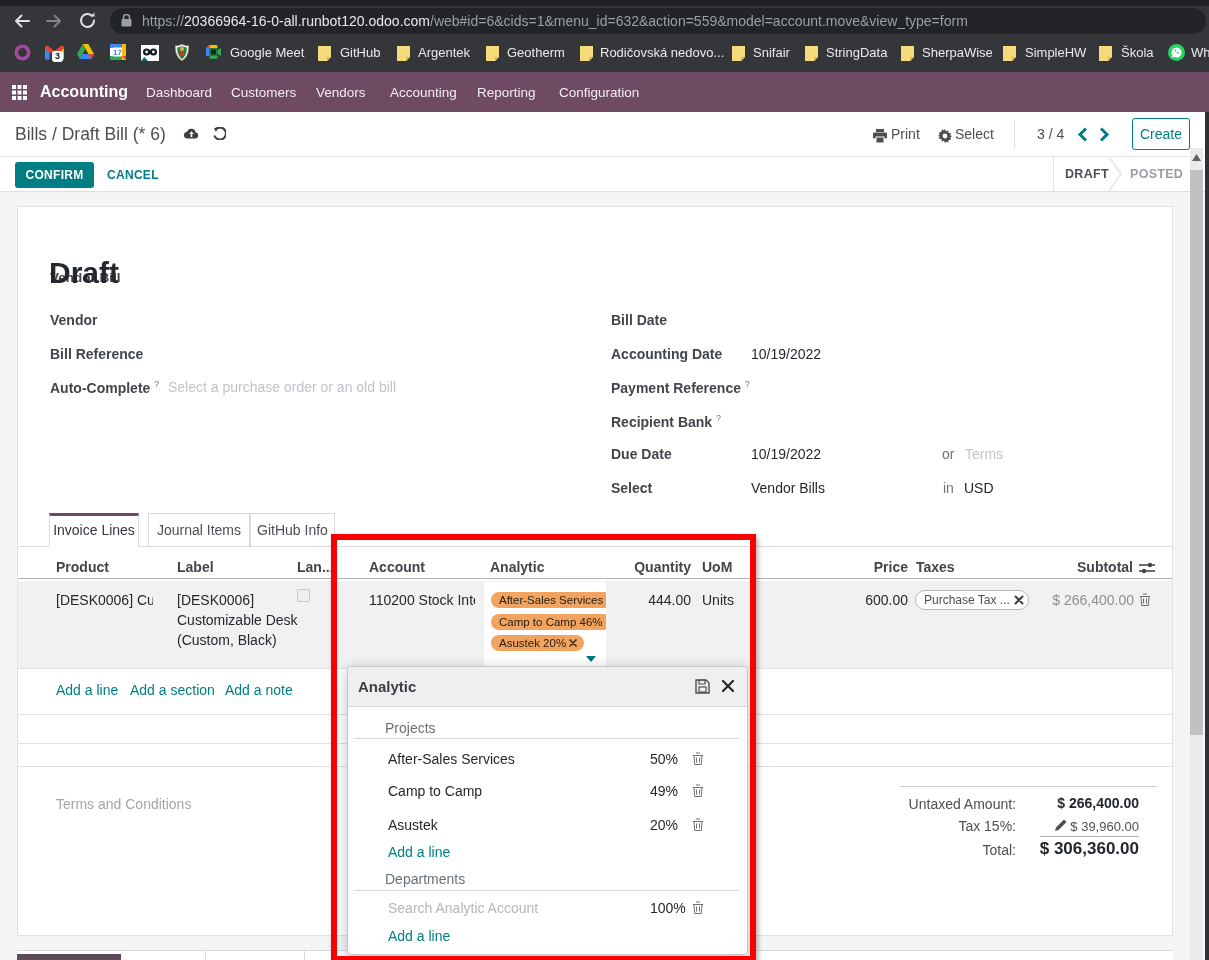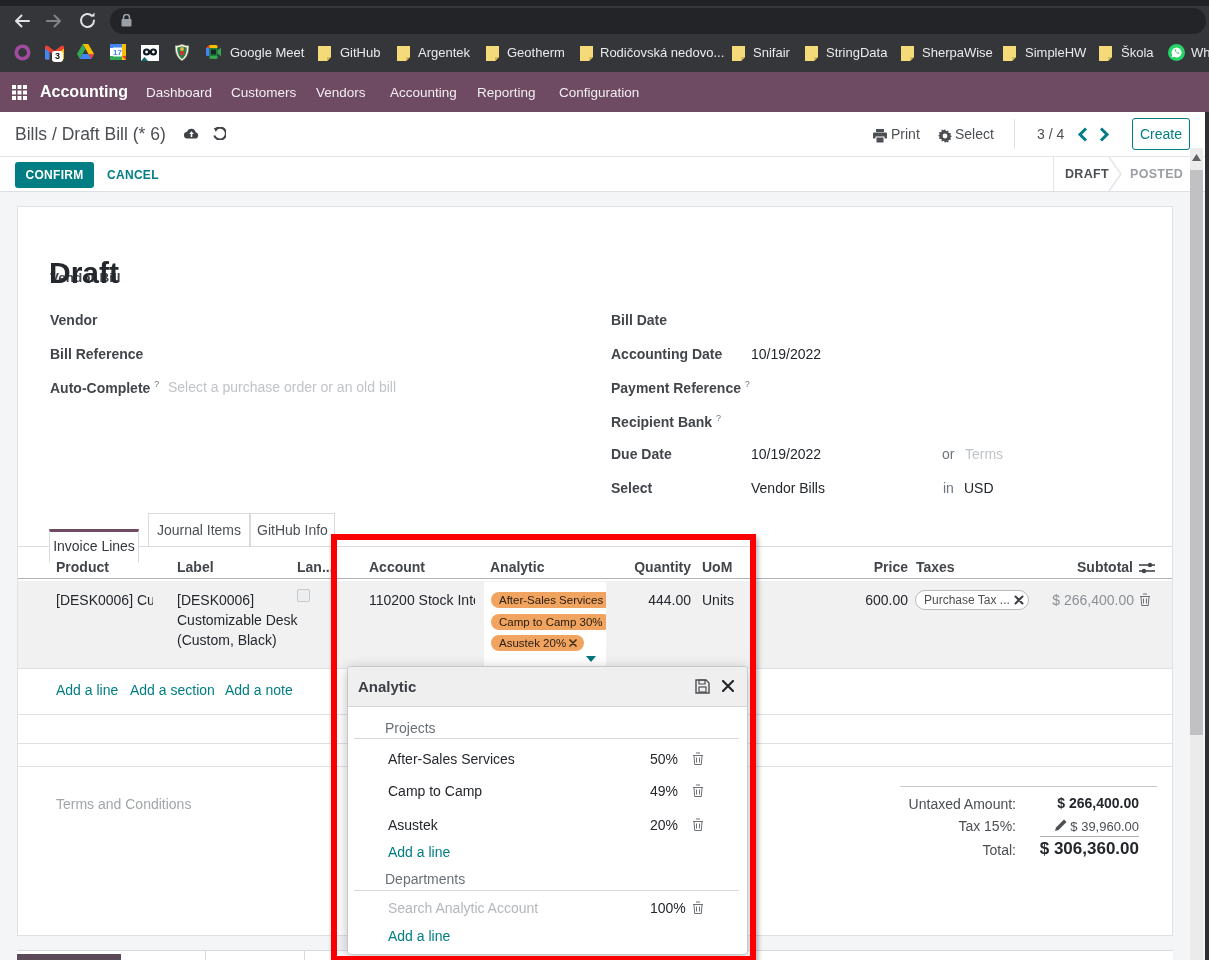--- a/index.html
+++ b/index.html
@@ -75,20 +75,21 @@
 
   <svg class="abs" style="left:78px;top:11px" width="19" height="19" viewBox="0 0 19 19">
       <path d="M16 9.5a6.5 6.5 0 1 1-2-4.7" stroke="#dee1e5" stroke-width="2" fill="none" stroke-linecap="round"></path>
       <path d="M16.5 1.5v4h-4z" fill="#dee1e5"></path>
     </svg>
 
   <svg class="abs" style="left:121px;top:14px" width="11" height="13" viewBox="0 0 11 13">
       <rect x="0.5" y="5" width="10" height="7.5" rx="1" fill="#9aa0a6"></rect>
       <path d="M2.5 5V3.5a3 3 0 0 1 6 0V5" stroke="#9aa0a6" stroke-width="1.6" fill="none"></path>
     </svg>
+  <div id="urltext">https://<b>20366964-16-0-all.runbot120.odoo.com</b>/web#id=6&amp;cids=1&amp;menu_id=632&amp;action=559&amp;model=account.move&amp;view_type=form</div>
 
   <svg class="abs" style="left:14px;top:44px" width="17" height="17" viewBox="0 0 17 17">
       <circle cx="8.5" cy="8.5" r="6.2" stroke="#a04b9e" stroke-width="3.6" fill="none"></circle>
     </svg>
 
   <svg class="abs" style="left:45px;top:45px" width="19" height="15" viewBox="0 0 19 15">
       <path d="M0 2.5A1.8 1.8 0 0 1 3 1l6.5 5L16 1a1.8 1.8 0 0 1 3 1.5V13a1.5 1.5 0 0 1-1.5 1.5h-2.8V6.8L9.5 10.6 4.3 6.8v7.7H1.5A1.5 1.5 0 0 1 0 13z" fill="#ea4335"></path>
       <path d="M0 2.5V13a1.5 1.5 0 0 0 1.5 1.5h2.8V6.8L0 3.6z" fill="#4285f4"></path>
       <path d="M19 2.5V13a1.5 1.5 0 0 1-1.5 1.5h-2.8V6.8L19 3.6z" fill="#fbbc04"></path>
     </svg>
@@ -277,21 +278,21 @@
   <div class="lbl" style="left:593px;top:239px;">Due Date</div>
   <div class="val" style="left:733px;top:239px;">10/19/2022</div>
   <div class="abs" style="left:924px;top:239px;font-size:14px;color:#6c757d;">or</div>
   <div class="ph" style="left:947px;top:239px;">Terms</div>
   <div class="lbl" style="left:593px;top:273px;">Select</div>
   <div class="val" style="left:733px;top:273px;">Vendor Bills</div>
   <div class="abs" style="left:925px;top:273px;font-size:14px;color:#6c757d;">in</div>
   <div class="val" style="left:946px;top:273px;">USD</div>
 
   <div id="tabs"></div>
-  <div class="tab active" style="left:31px;width:90px;margin-top:16px;">Invoice Lines</div>
+  <div class="tab active" style="left:31px;width:90px;">Invoice Lines</div>
   <div class="tab" style="left:130px;width:102px;">Journal Items</div>
   <div class="tab" style="left:232px;width:85px;">GitHub Info</div>
 
   <div class="th" style="left:38px;">Product</div>
   <div class="th" style="left:159px;">Label</div>
   <div class="th" style="left:279px;">Lan...</div>
   <div class="th" style="left:351px;">Account</div>
   <div class="th" style="left:472px;">Analytic</div>
   <div class="th" style="left:593px;width:80px;text-align:right;">Quantity</div>
   <div class="th" style="left:684px;">UoM</div>
@@ -310,21 +311,21 @@
 
   <div id="row1"></div>
   <div class="cell" style="left:38px;top:385px;width:97px;">[DESK0006] Custo</div>
   <div class="cell" style="left:159px;top:385px;width:120px;">[DESK0006]</div>
   <div class="cell" style="left:159px;top:405px;width:130px;">Customizable Desk</div>
   <div class="cell" style="left:159px;top:425px;width:130px;">(Custom, Black)</div>
   <div class="abs" style="left:279px;top:382px;width:13px;height:13px;border:1px solid #c5c9cd;background:#eceeef;border-radius:2px;"></div>
   <div class="cell" style="left:351px;top:385px;width:106px;">110200 Stock Inte</div>
   <div class="abs" style="left:466px;top:375px;width:122px;height:86px;background:#fff;overflow:hidden;">
     <div class="tag" style="left:7px;top:10px;">After-Sales Services 50%</div>
-    <div class="tag" style="left:7px;top:32px;">Camp to Camp 30%</div>
+    <div class="tag" style="left:7px;top:32px;">Camp to Camp 46%</div>
     <div class="tag" style="left:7px;top:53px;">Asustek 20%&nbsp;&nbsp;&nbsp;</div>
     <svg class="abs" style="left:85px;top:57px" width="8" height="8" viewBox="0 0 8 8">
         <path d="M1 1l6 6M7 1 1 7" stroke="#43300f" stroke-width="1.7" stroke-linecap="round"></path>
       </svg>
   </div>
   <div class="abs" style="left:568px;top:449px;width:0;height:0;border-left:5.5px solid transparent;border-right:5.5px solid transparent;border-top:6px solid #01767c;"></div>
   <div class="cell" style="left:593px;top:385px;width:80px;text-align:right;">444.00</div>
   <div class="cell" style="left:684px;top:385px;">Units</div>
   <div class="cell" style="left:810px;top:385px;width:80px;text-align:right;">600.00</div>
   <div class="abs" style="left:897px;top:383px;width:114px;height:20px;border:1px solid #b8bbbe;border-radius:10px;background:#fff;font-size:12px;color:#4c4f53;line-height:18px;padding-left:8px;white-space:nowrap;overflow:hidden;">Purchase Tax ...</div>

